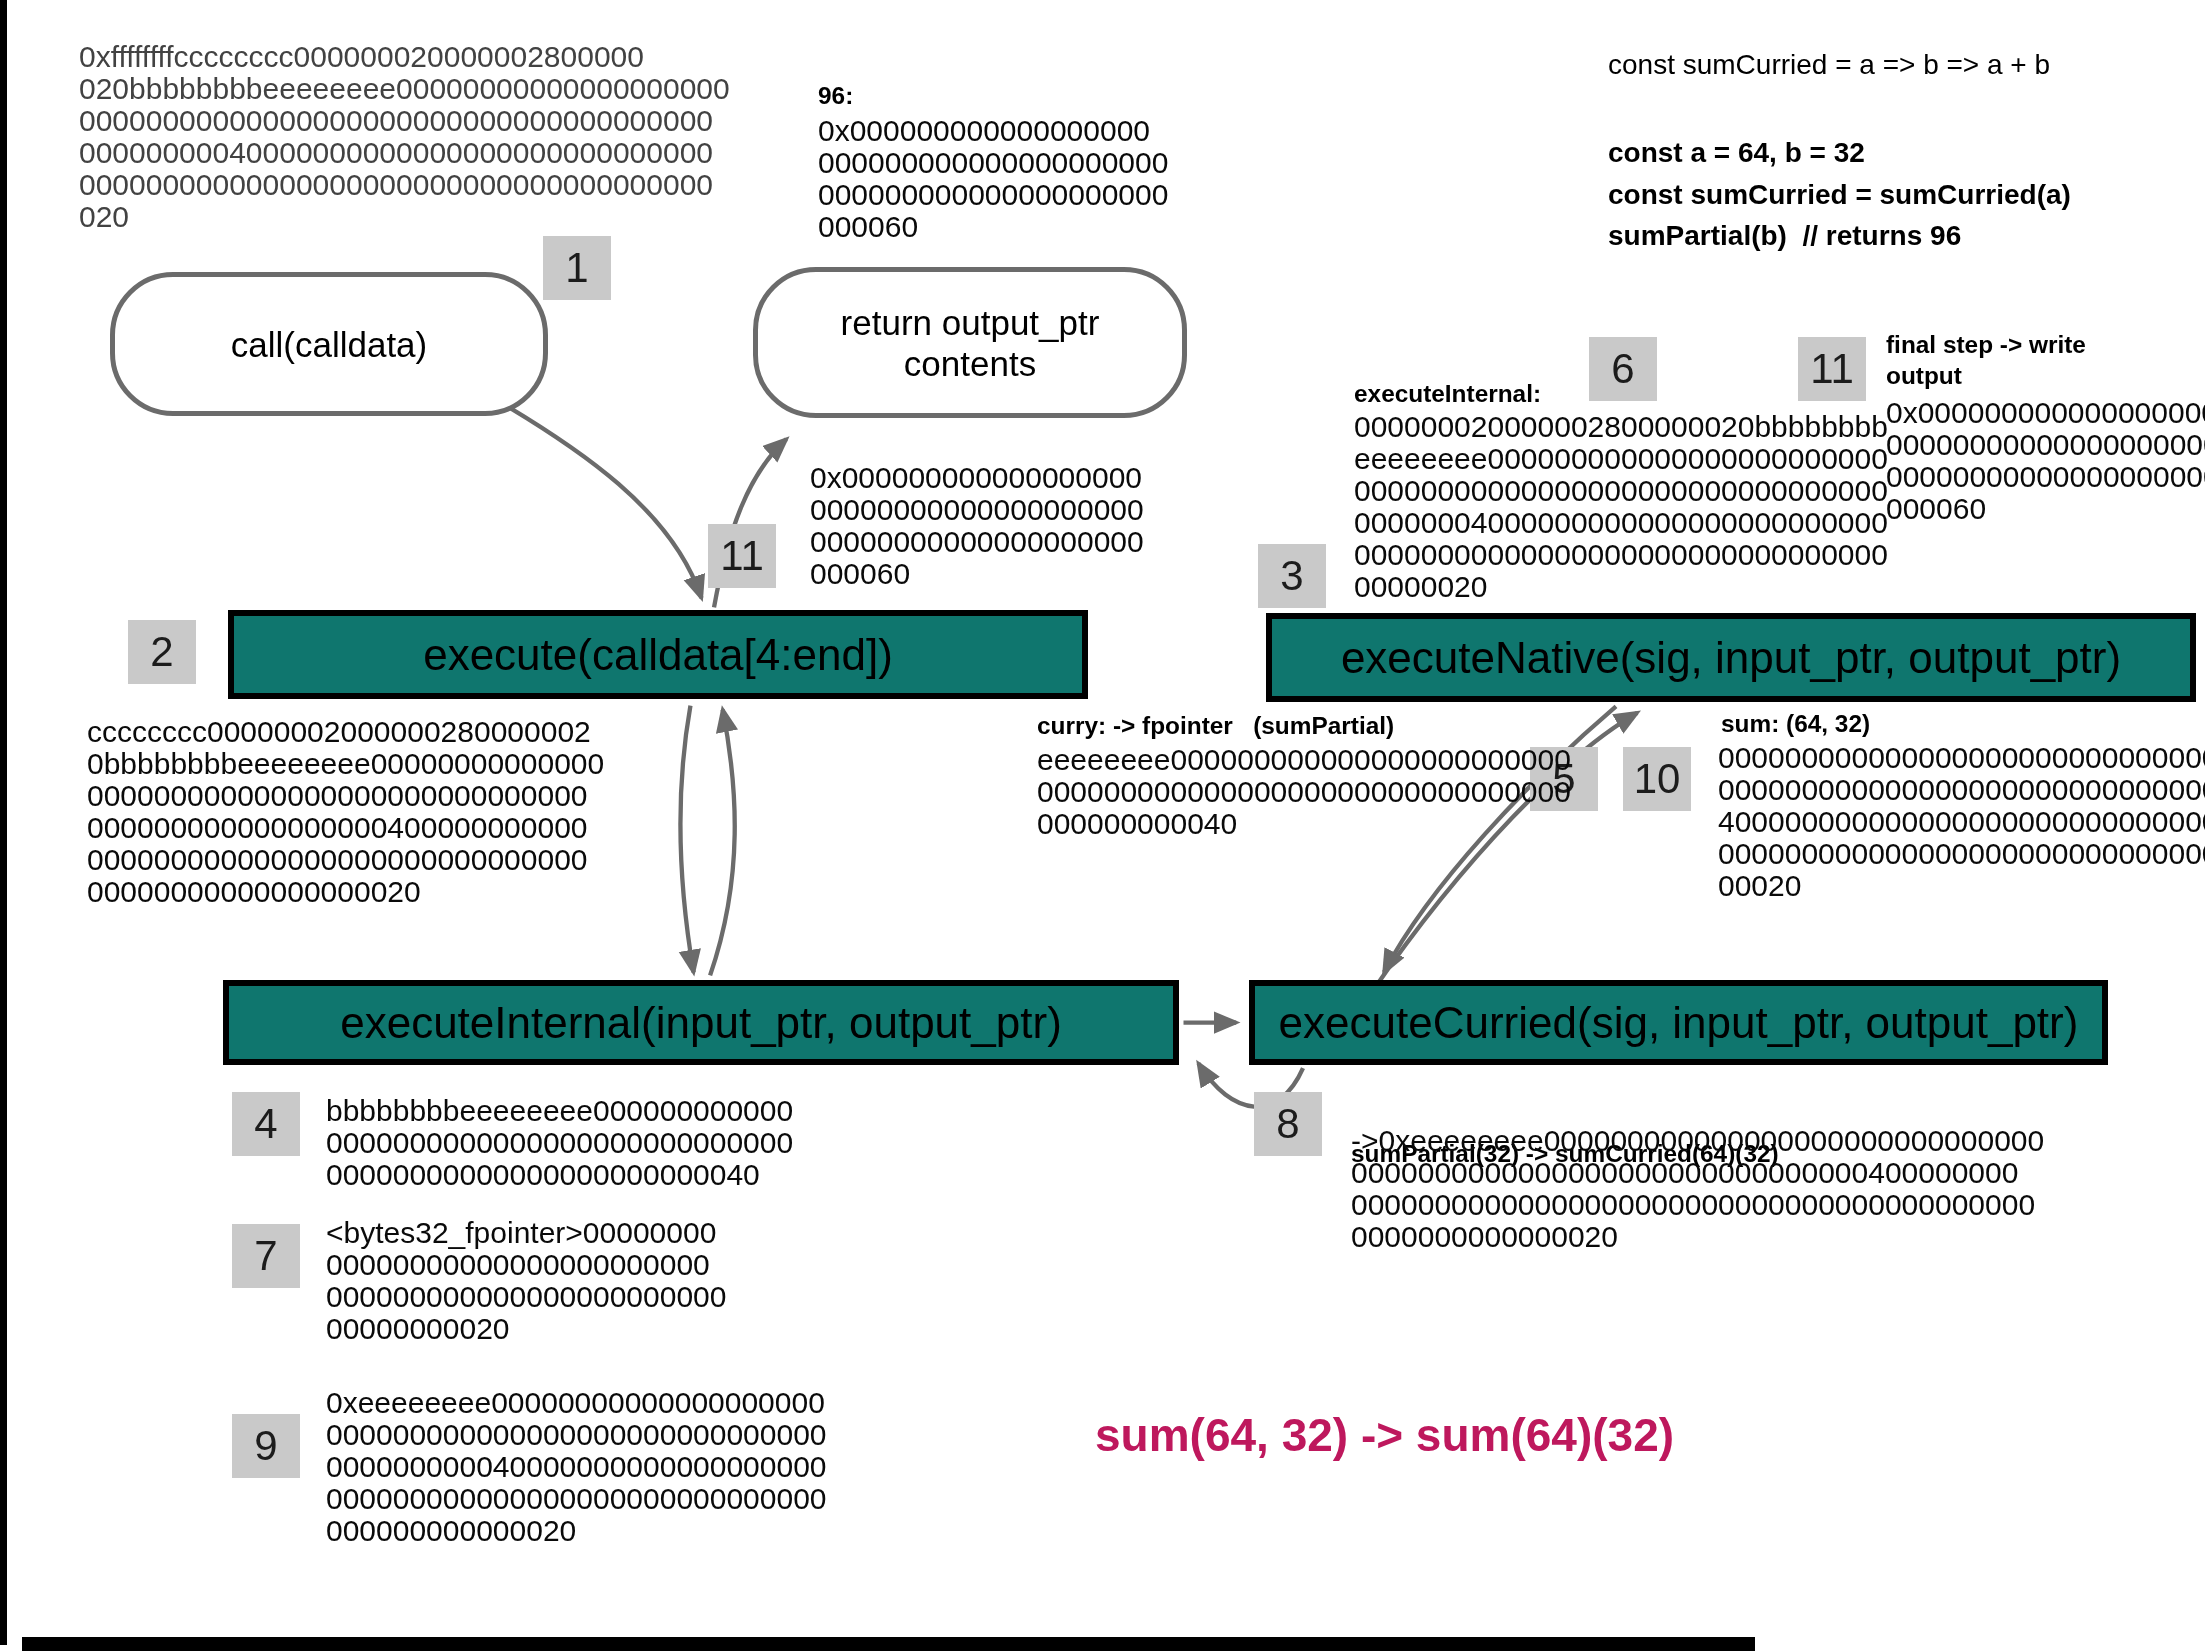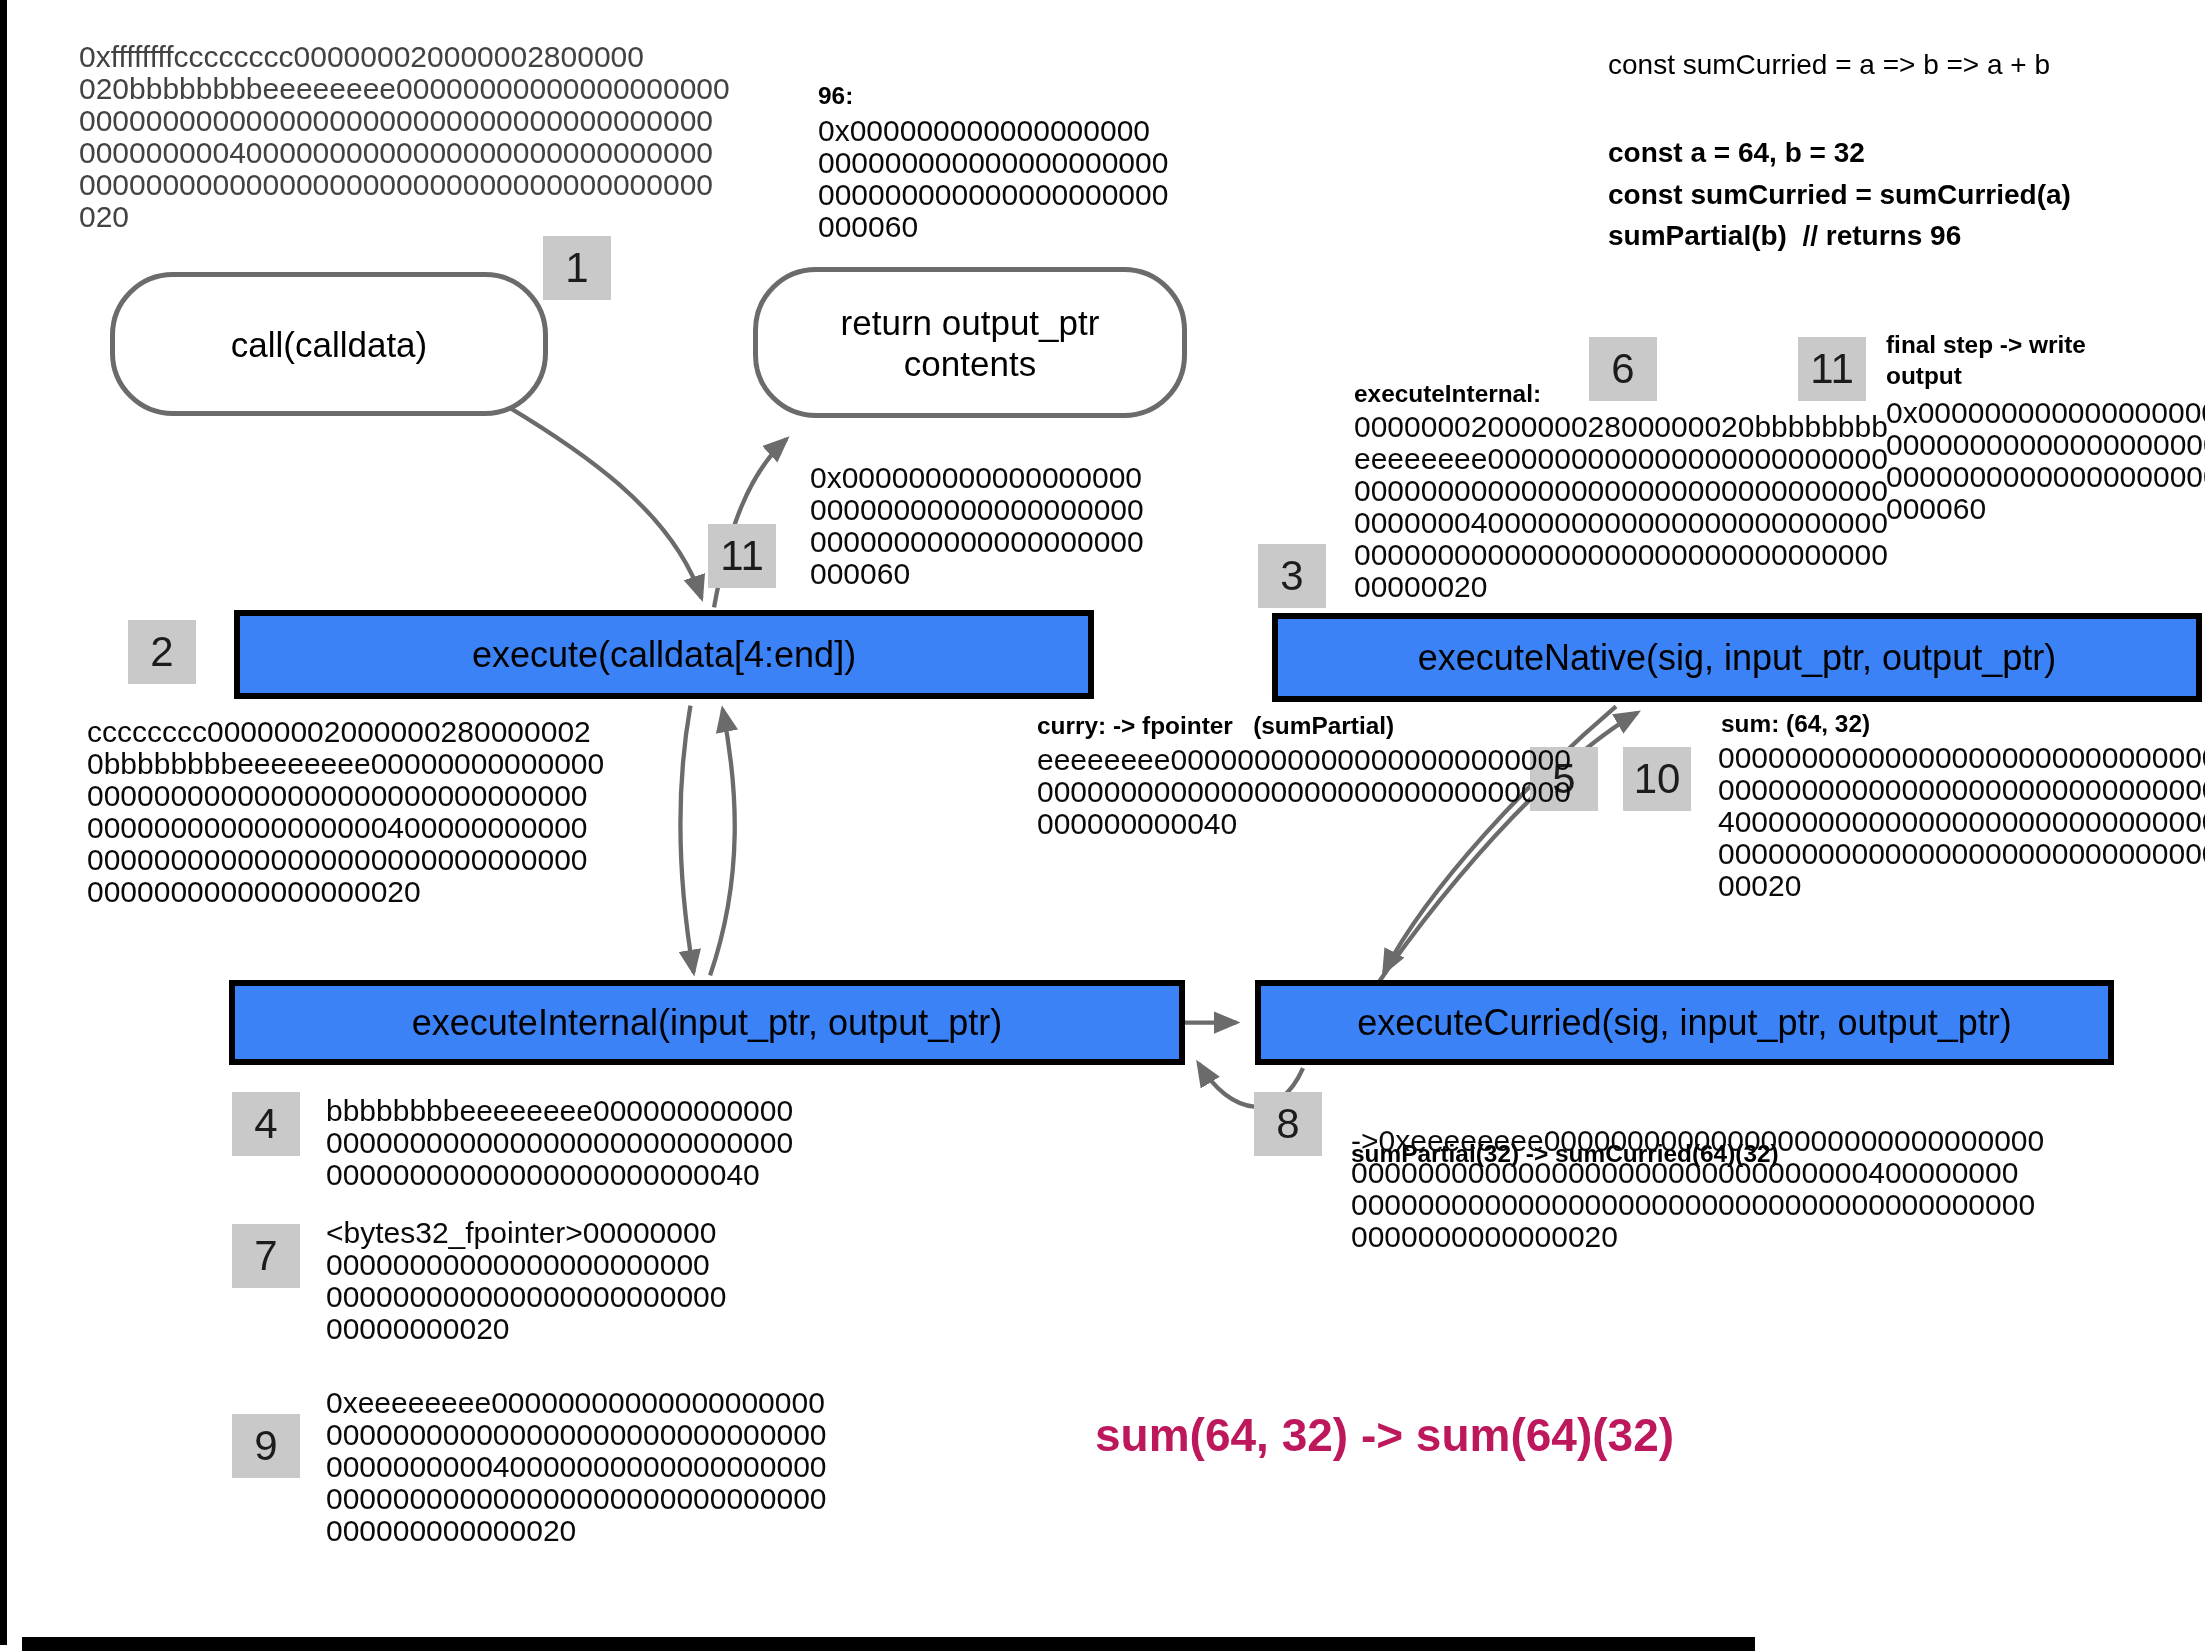--- a/index.html
+++ b/index.html
@@ -9,22 +9,22 @@
   }
   .abs{position:absolute;}
   .hex{font-size:30px;line-height:32px;white-space:pre-line;color:#0a0a0a;letter-spacing:0px;}
   .hex.gray{color:#424242;}
   .blabel{font-size:24.4px;line-height:31px;font-weight:700;color:#000;white-space:pre-line;}
   .badge{
     position:absolute;width:68px;height:64px;background:#c9c9c9;color:#1c1c1c;
     display:flex;align-items:center;justify-content:center;font-size:42px;
   }
   .node-box{
-    position:absolute;background:#3b82f6;border:6.3px solid #000;box-sizing:border-box;
-    display:flex;align-items:center;justify-content:center;font-size:36px;color:#000;margin-left:6px;
+    position:absolute;background:#0f766e;border:6.3px solid #000;box-sizing:border-box;
+    display:flex;align-items:center;justify-content:center;font-size:44px;color:#000;
   }
   .node-oval{
     position:absolute;background:#fff;border:5.5px solid #6b6b6b;box-sizing:border-box;border-radius:63px;
     display:flex;align-items:center;justify-content:center;text-align:center;
     font-size:35px;color:#000;white-space:pre-line;line-height:41px;
   }
   .code{font-size:28px;line-height:41px;color:#000;white-space:pre;}
   .code.b{font-weight:700;}
   .footer-big{font-size:46px;font-weight:700;color:#be185d;white-space:pre;}
   svg.arrows{position:absolute;left:0;top:0;}

